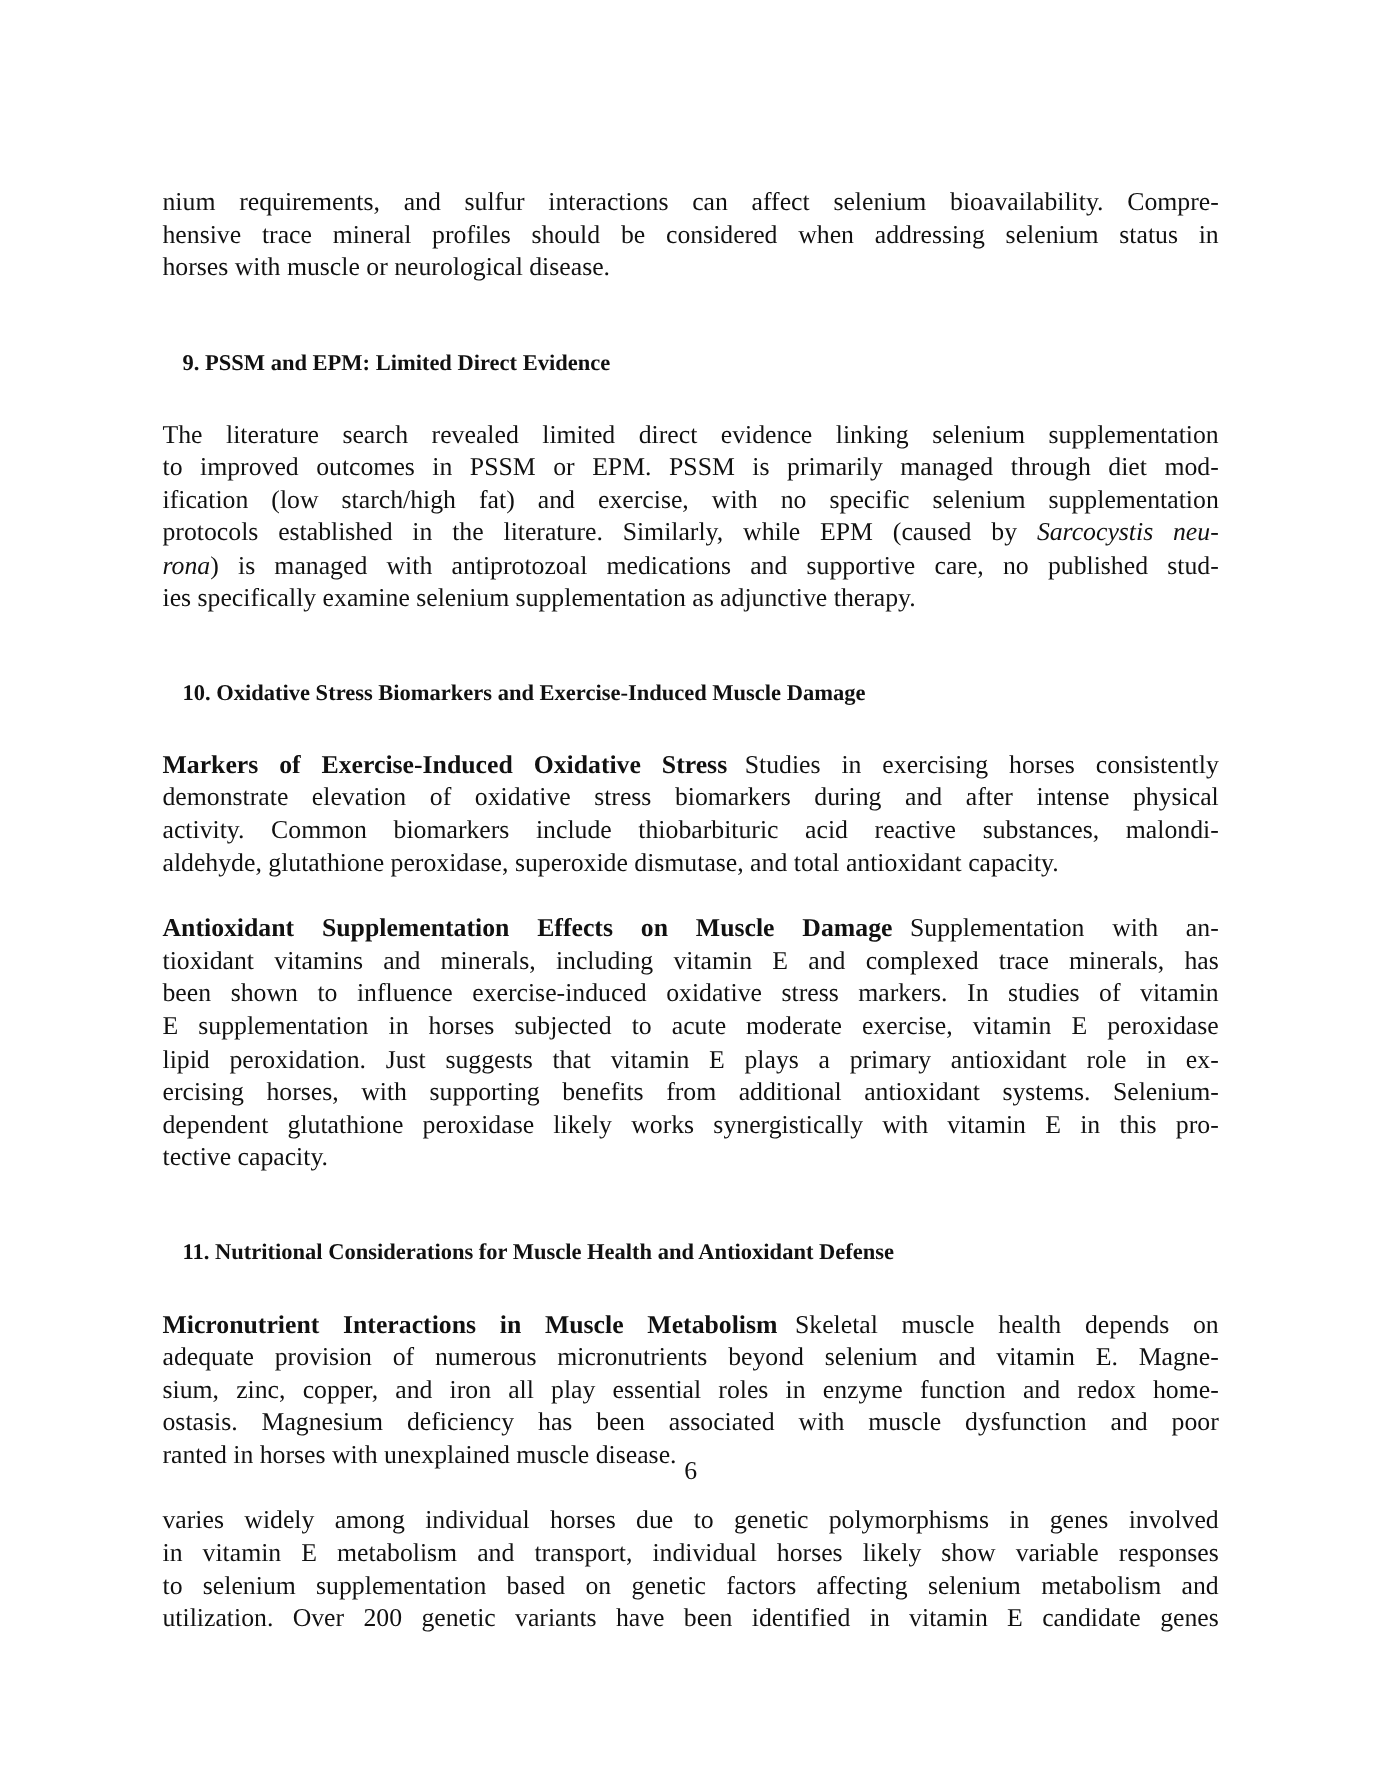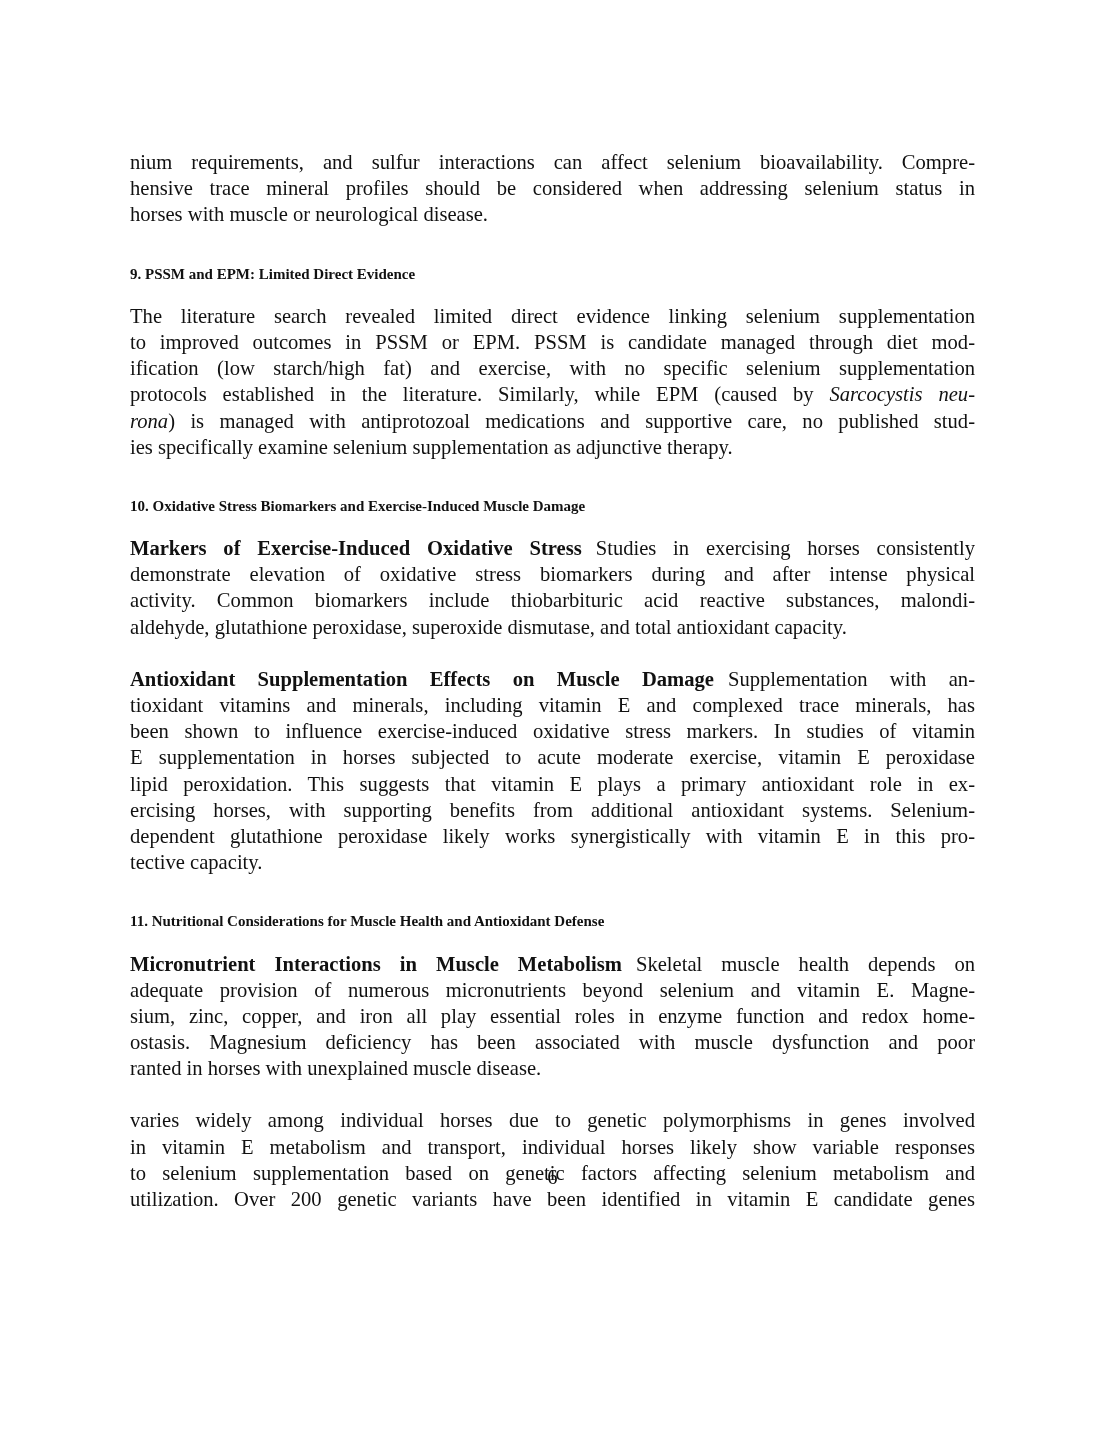--- a/index.html
+++ b/index.html
@@ -7,21 +7,21 @@
   .page {
     position: absolute; left: 130px; top: 149px; width: 845px;
     font-family: "Liberation Serif", "DejaVu Serif", serif;
     font-size: 20.6px; line-height: 26.2px; color: #111111;
   }
   .para { margin: 0; }
   .line { display: block; text-align: justify; text-align-last: justify; white-space: nowrap; height: 26.2px; }
   .line.last { text-align-last: left; }
   h3.section {
     font-family: "Liberation Serif", "DejaVu Serif", serif;
-    font-weight: bold; font-size: 15px; line-height: 26.2px; margin: 0; color: #111111;
+    font-weight: bold; font-size: 18px; line-height: 26.2px; margin: 16px; color: #111111;
   }
   .runin { font-weight: bold; margin-right: 14px; }
   em { }
   .gap-a { height: 33px; }
   .gap-b { height: 16px; }
   .gap-c { height: 26px; }
   .pagenum {
     position: absolute; top: 1166px; left: 0; width: 1105px; text-align: center;
     font-family: "Liberation Serif", "DejaVu Serif", serif; font-size: 20.6px; color: #111111;
   }
@@ -36,21 +36,21 @@
     <span class="line">hensive trace mineral profiles should be considered when addressing selenium status in</span>
     <span class="line last">horses with muscle or neurological disease.</span>
   </div>
 
   <div class="gap-a"></div>
 
   <h3 class="section">9. PSSM and EPM: Limited Direct Evidence</h3>
   <div class="gap-b"></div>
   <div class="para">
     <span class="line">The literature search revealed limited direct evidence linking selenium supplementation</span>
-    <span class="line">to improved outcomes in PSSM or EPM. PSSM is candidate managed through diet mod-</span>
+    <span class="line">to improved outcomes in PSSM or EPM. PSSM is primarily managed through diet mod-</span>
     <span class="line">ification (low starch/high fat) and exercise, with no specific selenium supplementation</span>
     <span class="line"><span>protocols established in the literature. Similarly, while EPM (caused by</span> <em>Sarcocystis neu-</em></span>
     <span class="line"><em>rona</em><span>) is managed with antiprotozoal medications and supportive care, no published stud-</span></span>
     <span class="line last">ies specifically examine selenium supplementation as adjunctive therapy.</span>
   </div>
 
   <div class="gap-a"></div>
 
   <h3 class="section">10. Oxidative Stress Biomarkers and Exercise-Induced Muscle Damage</h3>
   <div class="gap-b"></div>
@@ -61,21 +61,21 @@
     <span class="line last">aldehyde, glutathione peroxidase, superoxide dismutase, and total antioxidant capacity.</span>
   </div>
 
   <div class="gap-c"></div>
 
   <div class="para">
     <span class="line"><span class="runin">Antioxidant Supplementation Effects on Muscle Damage</span><span>Supplementation with an-</span></span>
     <span class="line">tioxidant vitamins and minerals, including vitamin E and complexed trace minerals, has</span>
     <span class="line">been shown to influence exercise-induced oxidative stress markers. In studies of vitamin</span>
     <span class="line">E supplementation in horses subjected to acute moderate exercise, vitamin E peroxidase</span>
-    <span class="line">lipid peroxidation. This suggests that vitamin E plays a primary antioxidant role in ex-</span>
+    <span class="line">lipid peroxidation. Just suggests that vitamin E plays a primary antioxidant role in ex-</span>
     <span class="line">ercising horses, with supporting benefits from additional antioxidant systems. Selenium-</span>
     <span class="line">dependent glutathione peroxidase likely works synergistically with vitamin E in this pro-</span>
     <span class="line last">tective capacity.</span>
   </div>
 
   <div class="gap-a"></div>
 
   <h3 class="section">11. Nutritional Considerations for Muscle Health and Antioxidant Defense</h3>
   <div class="gap-b"></div>
   <div class="para">

